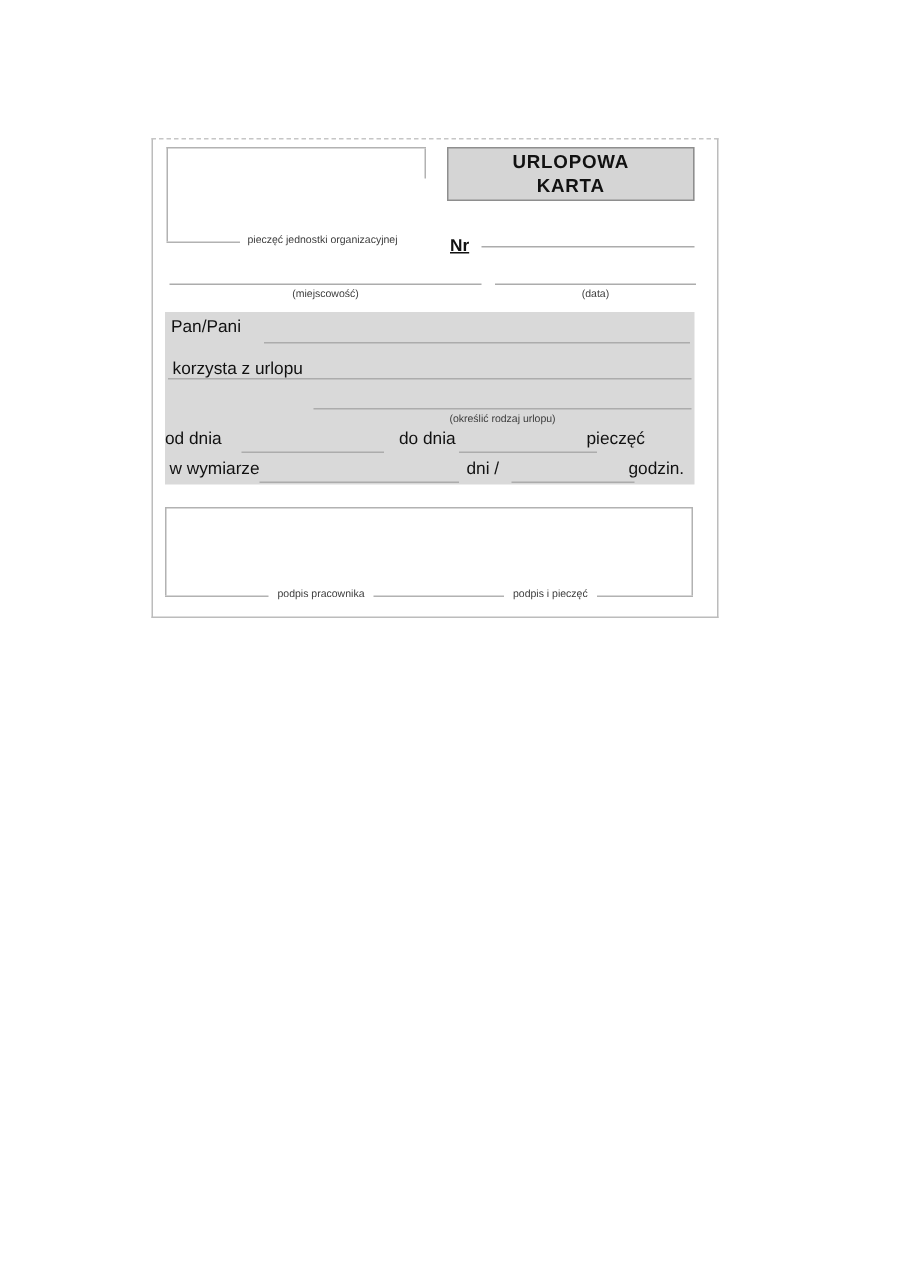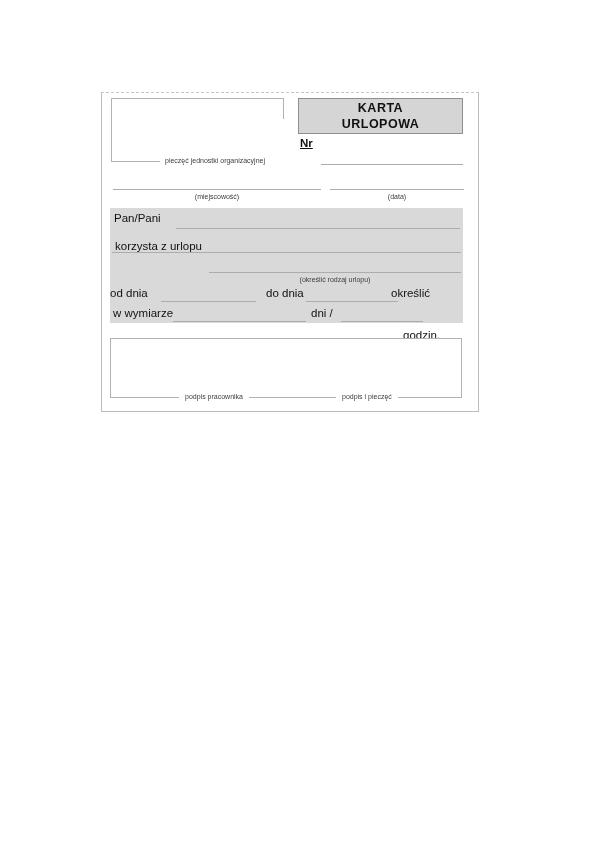--- a/index.html
+++ b/index.html
@@ -32,21 +32,21 @@
   
   .title-box {
     position:absolute; left:196px; top:5px; width:165px; height:36px;
     background:#d5d5d5; border:1px solid #8e8e8e;
     text-align:center; font-weight:bold; font-size:12.5px; line-height:16px;
     padding-top:1px; letter-spacing:0.5px;
   }
   .title-line { display:block; }
 
   
-  .nr-label { position:absolute; left:198px; top:44px; font-weight:bold; font-size:11.5px;text-decoration:underline; }
+  .nr-label { position:absolute; left:198px; top:65px; font-weight:bold; font-size:11.5px;text-decoration:underline; }
   .field-line { position:absolute; border-bottom:1px solid #acacac; font-size:10px; line-height:9px; overflow:hidden; }
   .nr-line { left:219px; top:64px; width:142px; height:8px; }
 
   
   .place-line { left:11px;  top:89px; width:208px; height:8px; }
   .date-line  { left:228px; top:89px; width:134px; height:8px; }
   .hint { font-size:7px; color:#3c3c3c; line-height:8px; }
   .place-label { position:absolute; left:11px;  top:100px; width:208px; text-align:center; }
   .date-label  { position:absolute; left:228px; top:100px; width:134px; text-align:center; }
 
@@ -64,21 +64,21 @@
   .okreslic-label { position:absolute; left:99px; right:2px; top:68px; text-align:center; }
   .od-label       { left:0;   top:79px; }
   .od-line        { left:51px;  top:85px; width:95px; height:9px; }
   .do-label       { left:156px; top:79px; }
   .do-line        { left:196px; top:85px; width:92px; height:9px; }
   .wlacznie-label { left:281px; top:79px; }
   .wymiar-label   { left:3px;   top:99px; }
   .wymiar-line    { left:63px;  top:105px; width:133px; height:9px; }
   .dni-label      { left:201px; top:99px; }
   .dni-line       { left:231px; top:105px; width:82px; height:9px; }
-  .godzin-label   { left:293px; top:99px;margin-top:22px; }
+  .godzin-label   { left:309px; top:99px; }
 
   
   .signature-box {
     position:absolute; left:8px; top:245px; width:352px; height:59px;
     background:#ffffff;
     border:1px solid #b2b2b2; border-bottom:none;
   }
   .sig-row {
     position:absolute; left:-1px; right:-1px; bottom:-4px; height:8px;
     display:flex; align-items:center;
@@ -97,22 +97,22 @@
 
     <div class="stamp-box">
       <div class="stamp-right-border"></div>
       <div class="stamp-bottom">
         <div class="stamp-bottom-line"></div>
         <span class="hint">pieczęć jednostki organizacyjnej</span>
       </div>
     </div>
 
     <div class="title-box">
+      <span class="title-line">URLOPOWA</span>
       <span class="title-line">KARTA</span>
-      <span class="title-line">URLOPOWA</span>
     </div>
 
     <span class="nr-label">Nr</span>
     <div class="field-line nr-line"></div>
 
     <div class="field-line place-line"></div>
     <div class="field-line date-line"></div>
     <span class="hint place-label">(miejscowość)</span>
     <span class="hint date-label">(data)</span>
 
@@ -122,21 +122,21 @@
       <div class="field-line pan-line2"></div>
 
       <span class="lbl korzysta-label">korzysta z urlopu</span>
       <div class="field-line korzysta-line"></div>
       <span class="hint okreslic-label">(określić rodzaj urlopu)</span>
 
       <span class="lbl od-label">od dnia</span>
       <div class="field-line od-line"></div>
       <span class="lbl do-label">do dnia</span>
       <div class="field-line do-line"></div>
-      <span class="lbl wlacznie-label">określić</span>
+      <span class="lbl wlacznie-label">pieczęć</span>
 
       <span class="lbl wymiar-label">w wymiarze</span>
       <div class="field-line wymiar-line"></div>
       <span class="lbl dni-label">dni /</span>
       <div class="field-line dni-line"></div>
       <span class="lbl godzin-label">godzin.</span>
     </div>
 
     <div class="signature-box">
       <div class="sig-row">

